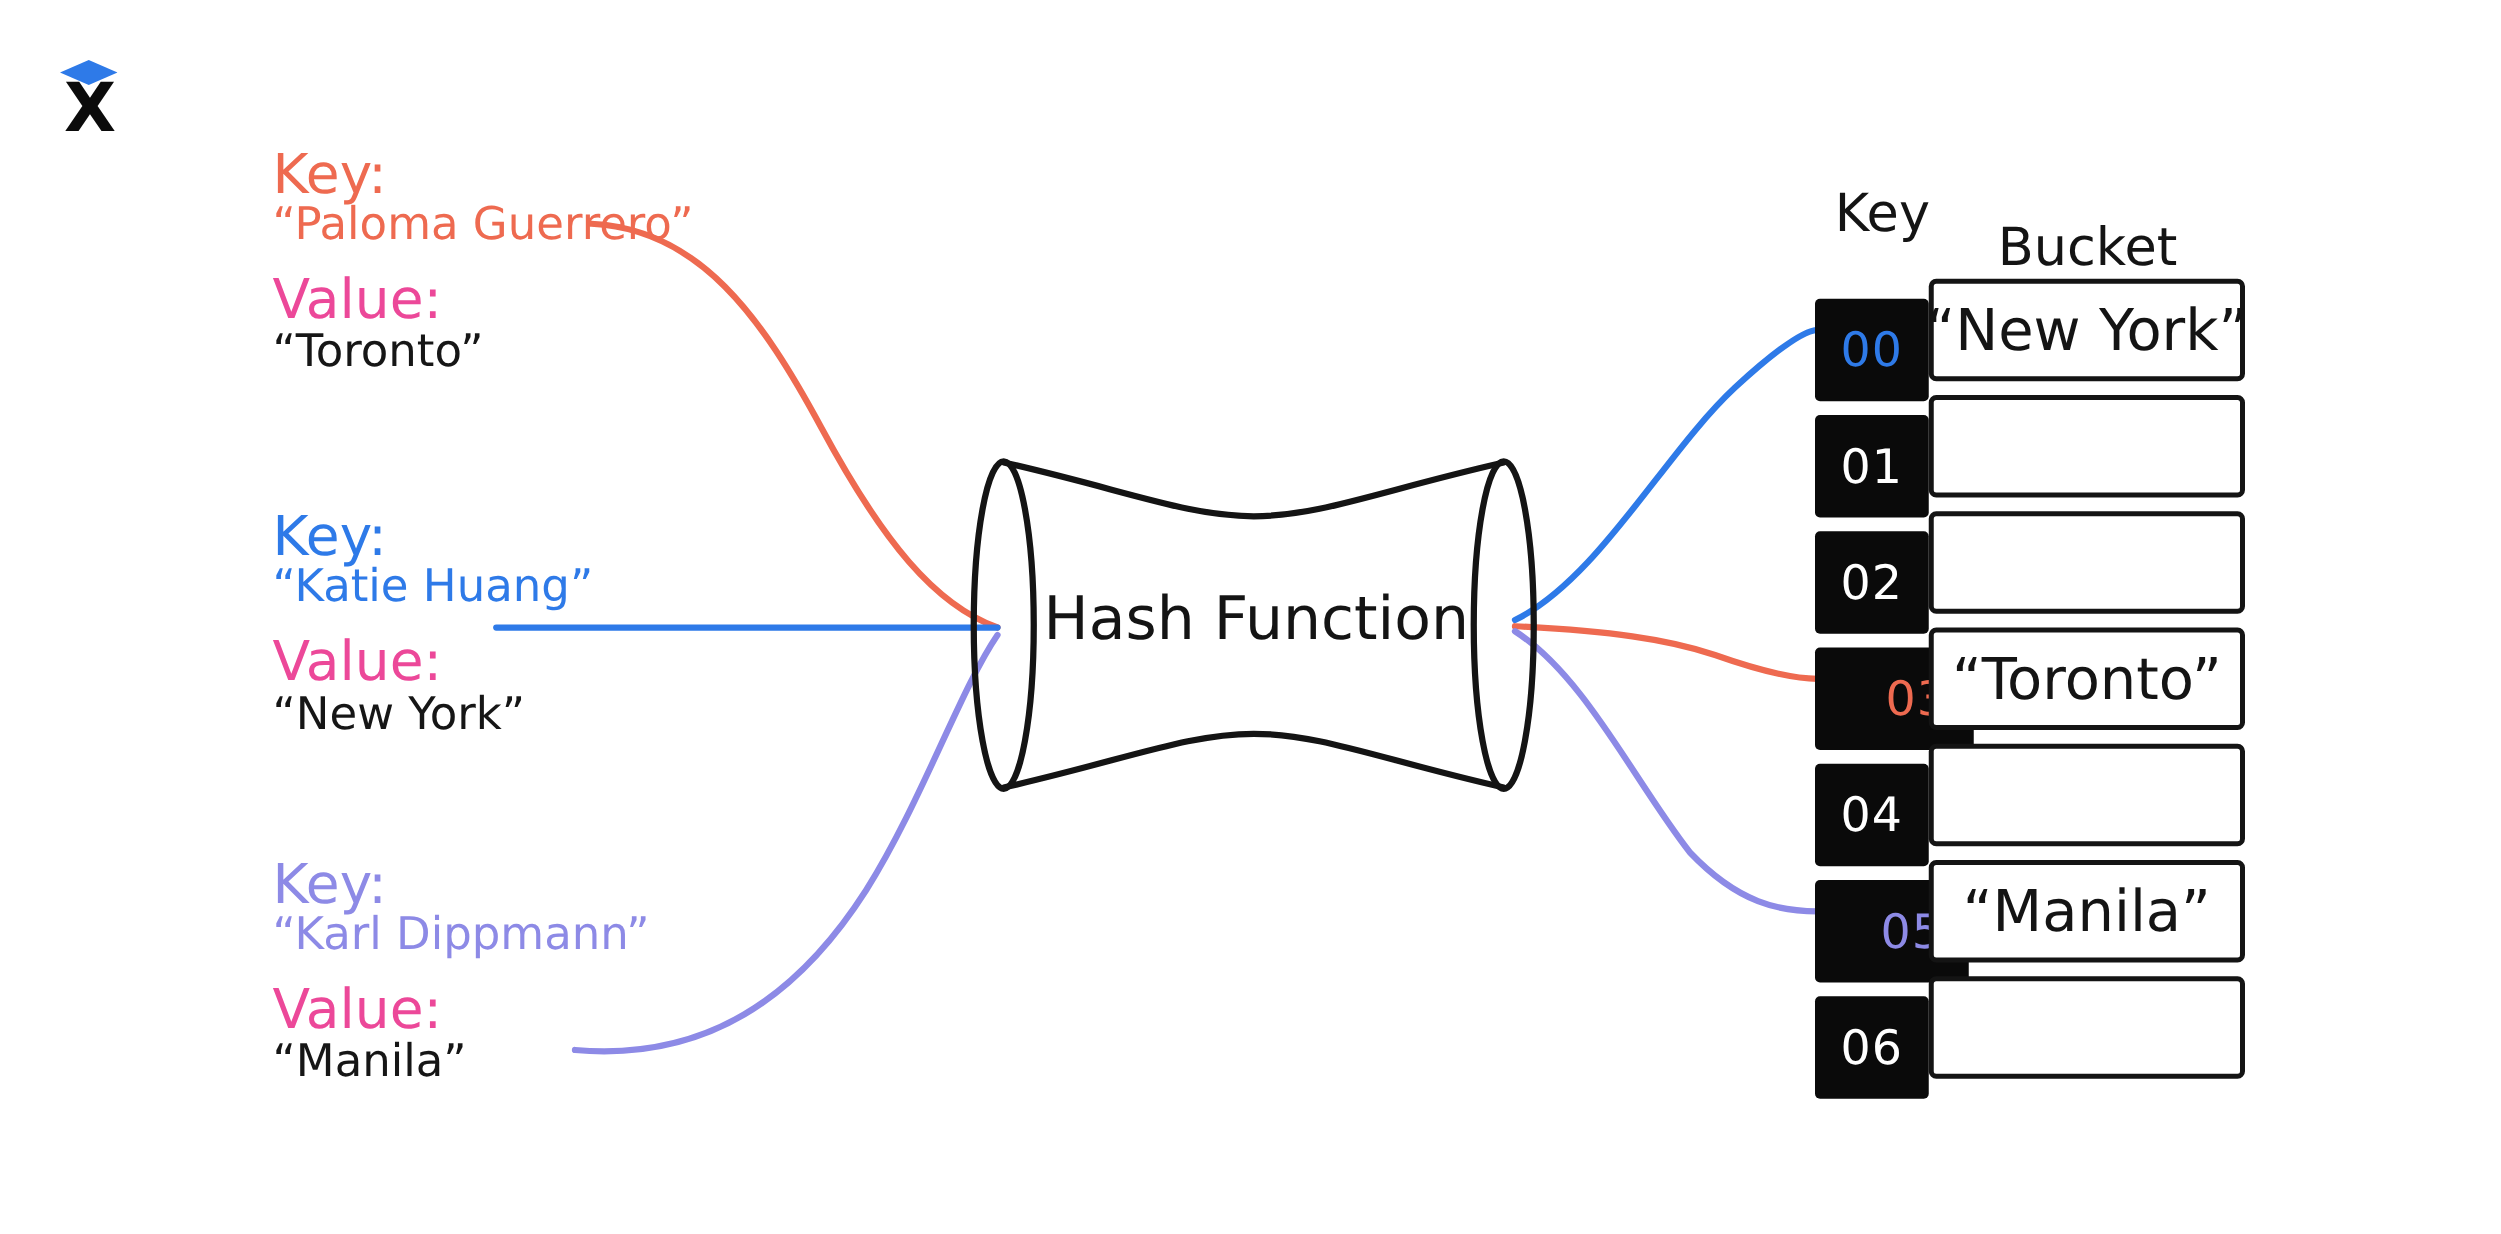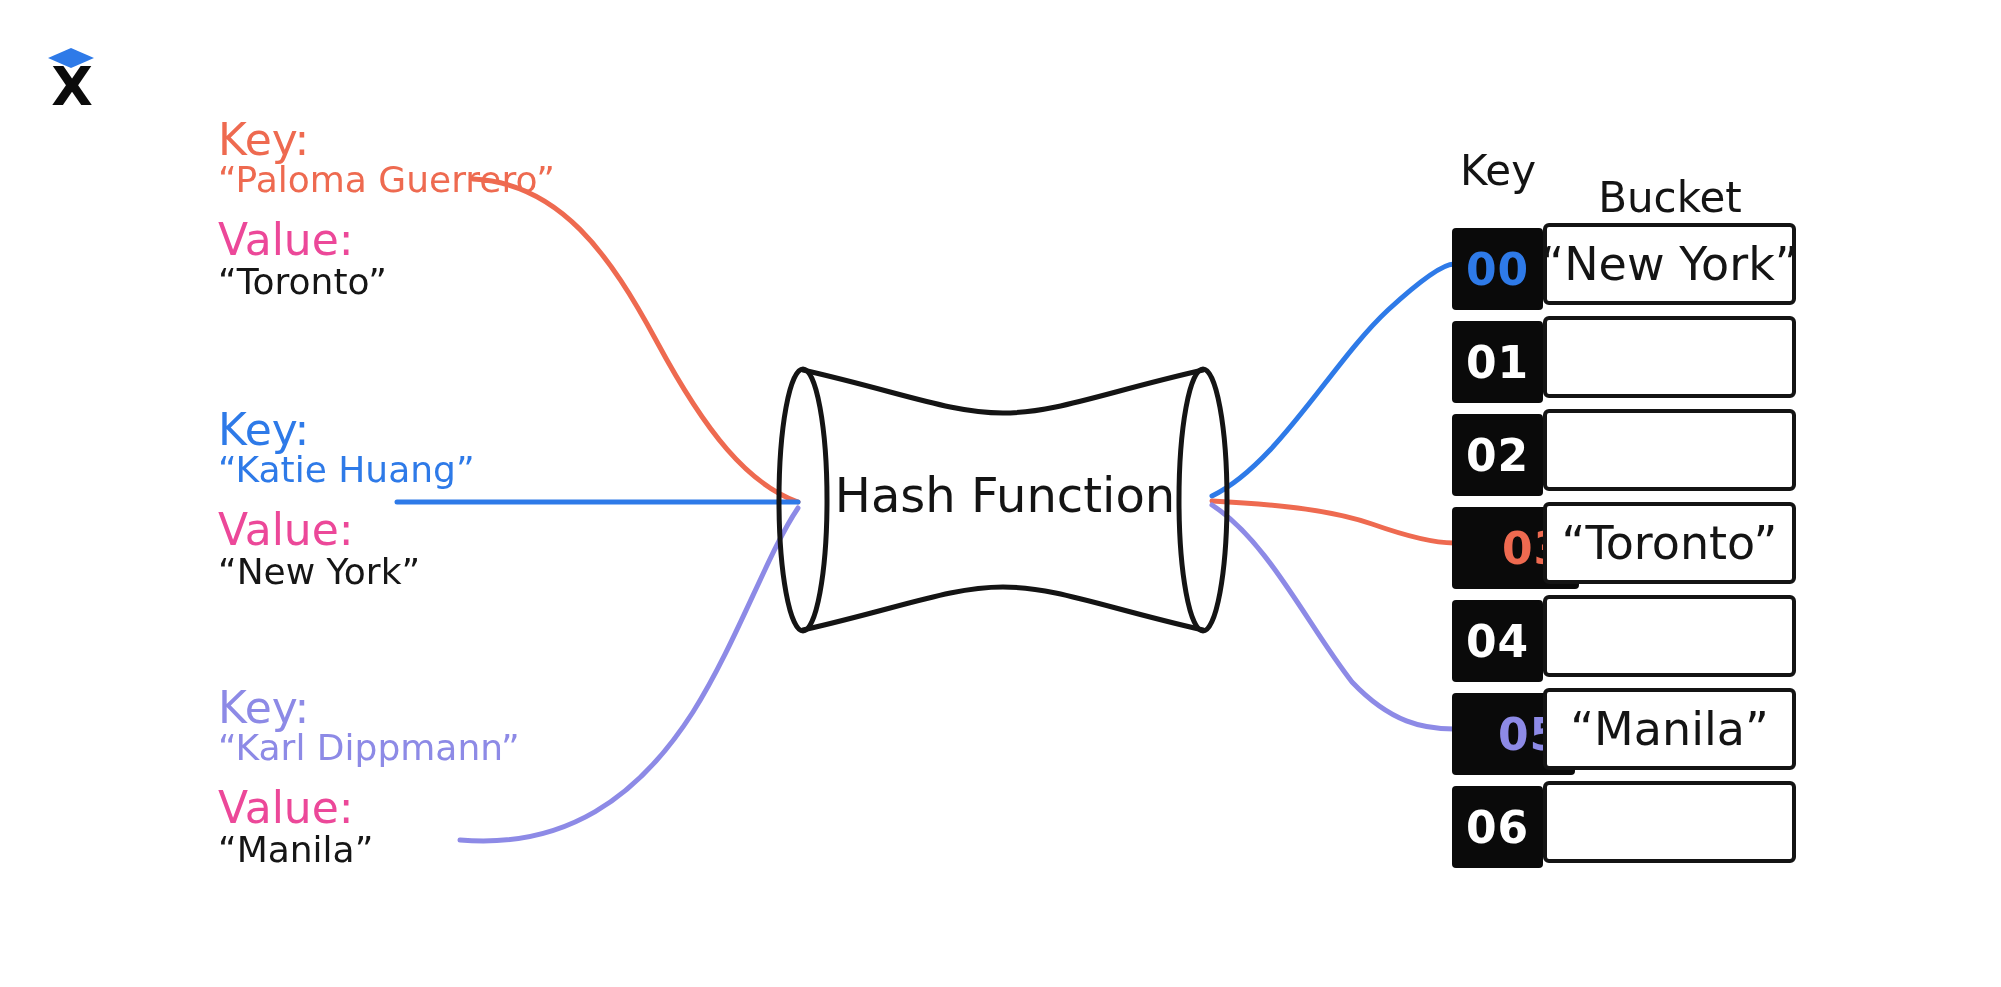--- a/index.html
+++ b/index.html
@@ -40,29 +40,29 @@
 
   
   .hash-label {
     position: absolute; left: 823px; top: 471px; width: 364px;
     text-align: center; font-size: 48px; line-height: 1; color: #141414;
     white-space: nowrap;
   }
 
   
   .tbl-header { position: absolute; top: 150px; font-size: 42px; line-height: 1; color: #141414; }
-  .tbl-header.key { left: 1452px; width: 92px; text-align: center; }
+  .tbl-header.key { left: 1452px; width: 92px; text-align: right; }
   .tbl-header.bucket { left: 1544px; width: 252px; text-align: center; margin-top: 27px; }
 
   .row { position: absolute; left: 1452px; width: 344px; height: 82px; }
   .keybox {
-    position: absolute; left: 0; top: 5px; width: 91px; height: 82px;
+    position: absolute; left: 0; top: 16px; width: 91px; height: 82px;
     background: #0a0a0a; border-radius: 4px;
     display: flex; align-items: center; justify-content: center;
-    font-size: 44px; letter-spacing: 1px; font-weight: bold;
+    font-size: 38px; letter-spacing: 1px;
   }
   .bucketbox {
     position: absolute; left: 91px; top: 0; width: 253px; height: 82px;
     box-sizing: border-box; background: #ffffff;
     border: 4px solid #141414; border-radius: 6px;
     display: flex; align-items: center; justify-content: center;
     font-size: 46px; color: #141414; white-space: nowrap;
   }
 </style>
 </head>

